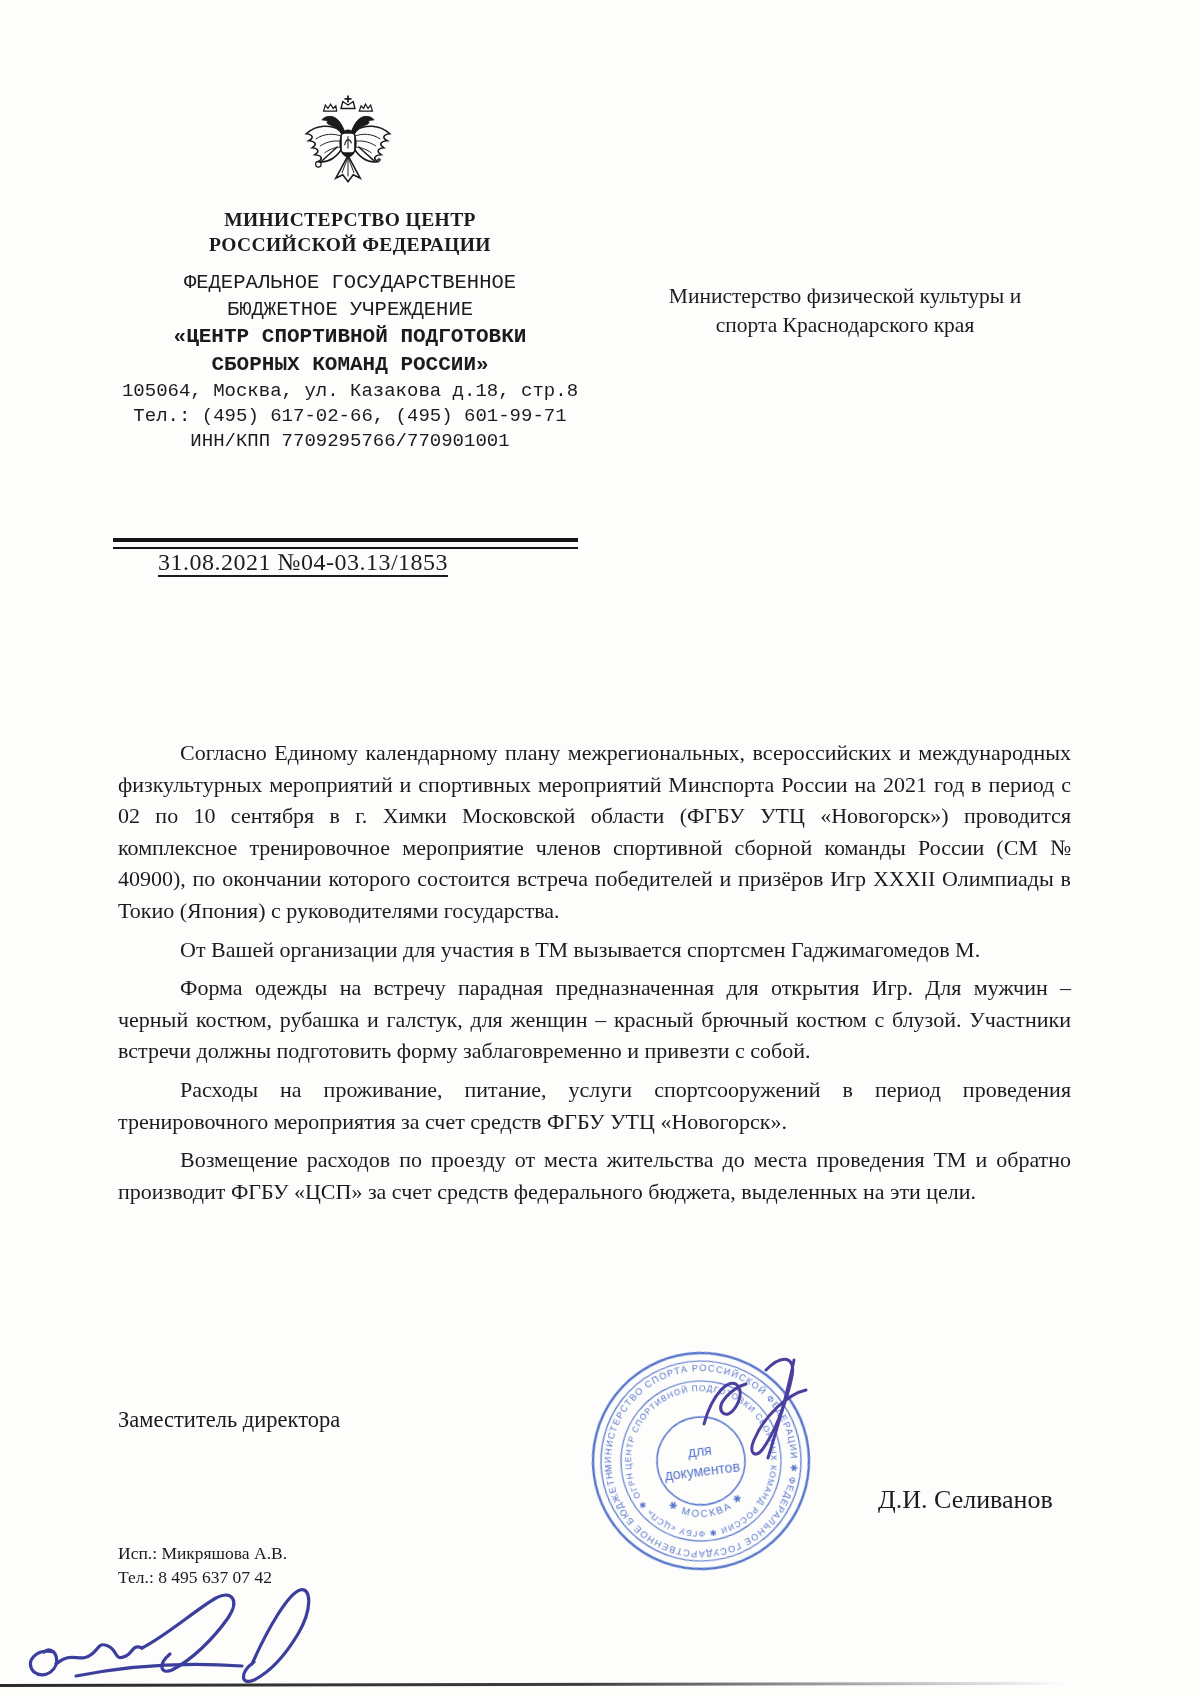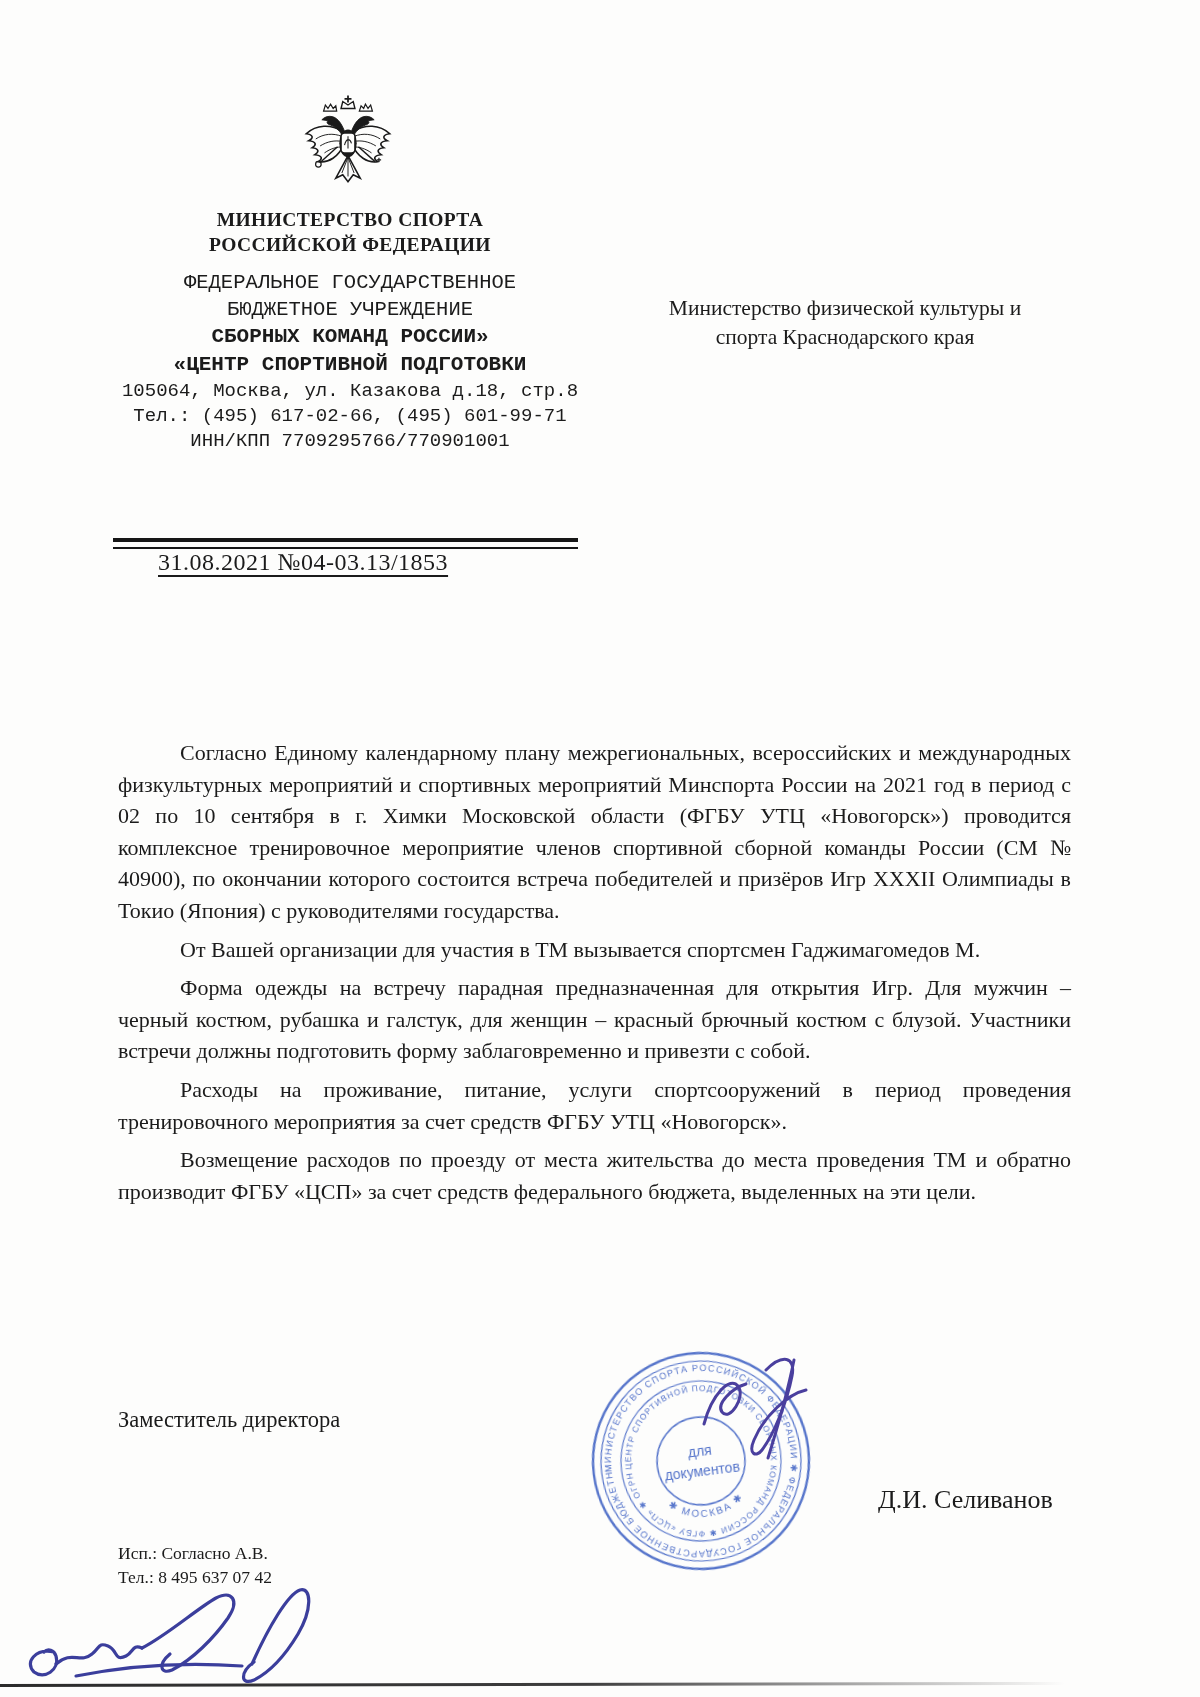--- a/index.html
+++ b/index.html
@@ -12,21 +12,21 @@
   .abs{position:absolute;}
   
   .emblem{left:287px; top:90px; width:122px; height:118px;}
   .ministry{left:110px; top:208px; width:480px; text-align:center;
             font-weight:700; font-size:19.5px; line-height:24.5px; letter-spacing:.4px;}
   .sender{left:100px; top:269px; width:500px; text-align:center;font-family:Liberation Mono, monospace;}
   .sender .org-reg{font-size:20.5px; line-height:27px;}
   .sender .org-bold{font-size:21px; font-weight:700; line-height:28px;}
   .sender .contacts{font-size:19px; line-height:25.2px;}
   .u{text-decoration:underline; text-underline-offset:3px;}
-  .recipient{left:615px; top:294px; width:460px; text-align:center;
+  .recipient{left:615px; top:282px; width:460px; text-align:center;
              font-size:21.5px; line-height:29px;}
   .rule-double{left:113px; top:538px; width:465px; height:5px;
                border-top:4px solid #161616; border-bottom:2px solid #161616;}
   .reference{left:158px; top:549px; font-size:24px; letter-spacing:.5px;
              text-decoration:underline; text-underline-offset:5px;}
   
   .body-text{left:118px; top:737px; width:970px; font-size:22px;
              line-height:31.6px; text-align:justify;}
   .body-text p{margin:0 17px 7px 0; text-indent:62px;}
   
@@ -75,29 +75,29 @@
       <circle cx="36" cy="80" r="3.2" fill="none" stroke-width="1.4"></circle>
       <path d="M82,60 L101,77" fill="none" stroke-width="1.6"></path>
       <path d="M103,75 h5 M105.5,72.5 v5" fill="none" stroke-width="1.4"></path>
 
       <rect x="62" y="44" width="16" height="23" rx="4" fill="#fdfdfc" stroke-width="1.8"></rect>
       <path d="M66,58 C68,50 72,50 74,56 M70,48 L70,62" fill="none" stroke-width="1.2"></path>
     </g>
   </svg>
 
   <div class="abs ministry">
-    <div>МИНИСТЕРСТВО СПОРТА</div>
+    <div>МИНИСТЕРСТВО ЦЕНТР</div>
     <div>РОССИЙСКОЙ ФЕДЕРАЦИИ</div>
   </div>
 
   <div class="abs sender">
     <div class="org-reg">ФЕДЕРАЛЬНОЕ ГОСУДАРСТВЕННОЕ</div>
     <div class="org-reg">БЮДЖЕТНОЕ УЧРЕЖДЕНИЕ</div>
+    <div class="org-bold">«ЦЕНТР СПОРТИВНОЙ ПОДГОТОВКИ</div>
     <div class="org-bold">СБОРНЫХ КОМАНД РОССИИ»</div>
-    <div class="org-bold">«ЦЕНТР СПОРТИВНОЙ ПОДГОТОВКИ</div>
     <div class="contacts">
       <div>105064, Москва, ул. Казакова д.18, стр.8</div>
       <div>Тел.: (495) 617-02-66, (495) 601-99-71</div>
       <div>ИНН/КПП 7709295766/770901001</div>
     </div>
   </div>
 
   <div class="abs recipient">
     <div>Министерство физической культуры и</div>
     <div>спорта Краснодарского края</div>
@@ -146,21 +146,21 @@
 
   <svg class="abs stamp-sign" viewBox="0 0 172 124" aria-hidden="true">
     <g fill="none" stroke="#4a3f9e" stroke-width="3" stroke-linecap="round">
       <path d="M14,74 C22,44 40,26 48,36 C56,46 40,72 32,62 C26,54 42,38 56,34"></path>
       <path d="M76,20 C92,4 106,6 102,26 C97,52 84,84 72,100 C66,108 58,104 64,90 C74,66 98,44 116,40"></path>
       <path d="M104,10 C98,40 88,76 78,108"></path>
     </g>
   </svg>
 
   <div class="abs footer">
-    <div>Исп.: Согласно А.В.</div>
+    <div>Исп.: Микряшова А.В.</div>
     <div>Тел.: 8 495 637 07 42</div>
   </div>
 
   <svg class="abs big-sign" viewBox="0 0 384 114" aria-hidden="true">
     <g fill="none" stroke="#3b3e9c" stroke-width="3.2" stroke-linecap="round">
       <path d="M38,72 C20,68 8,82 18,92 C28,100 44,90 40,76 C38,70 32,68 28,72"></path>
       <path d="M40,84 C56,70 64,84 76,74 C84,68 82,62 92,66 C102,70 98,82 110,76 C118,72 116,64 126,68"></path>
       <path d="M126,68 C150,56 182,28 200,18 C216,10 224,20 212,38 C198,58 176,80 156,90 C144,95 142,84 154,74"></path>
       <path d="M236,84 C252,48 272,14 284,10 C296,7 296,30 282,54 C270,74 254,92 238,100 C224,106 224,92 238,82"></path>
       <path d="M60,96 C110,86 170,82 226,86"></path>

